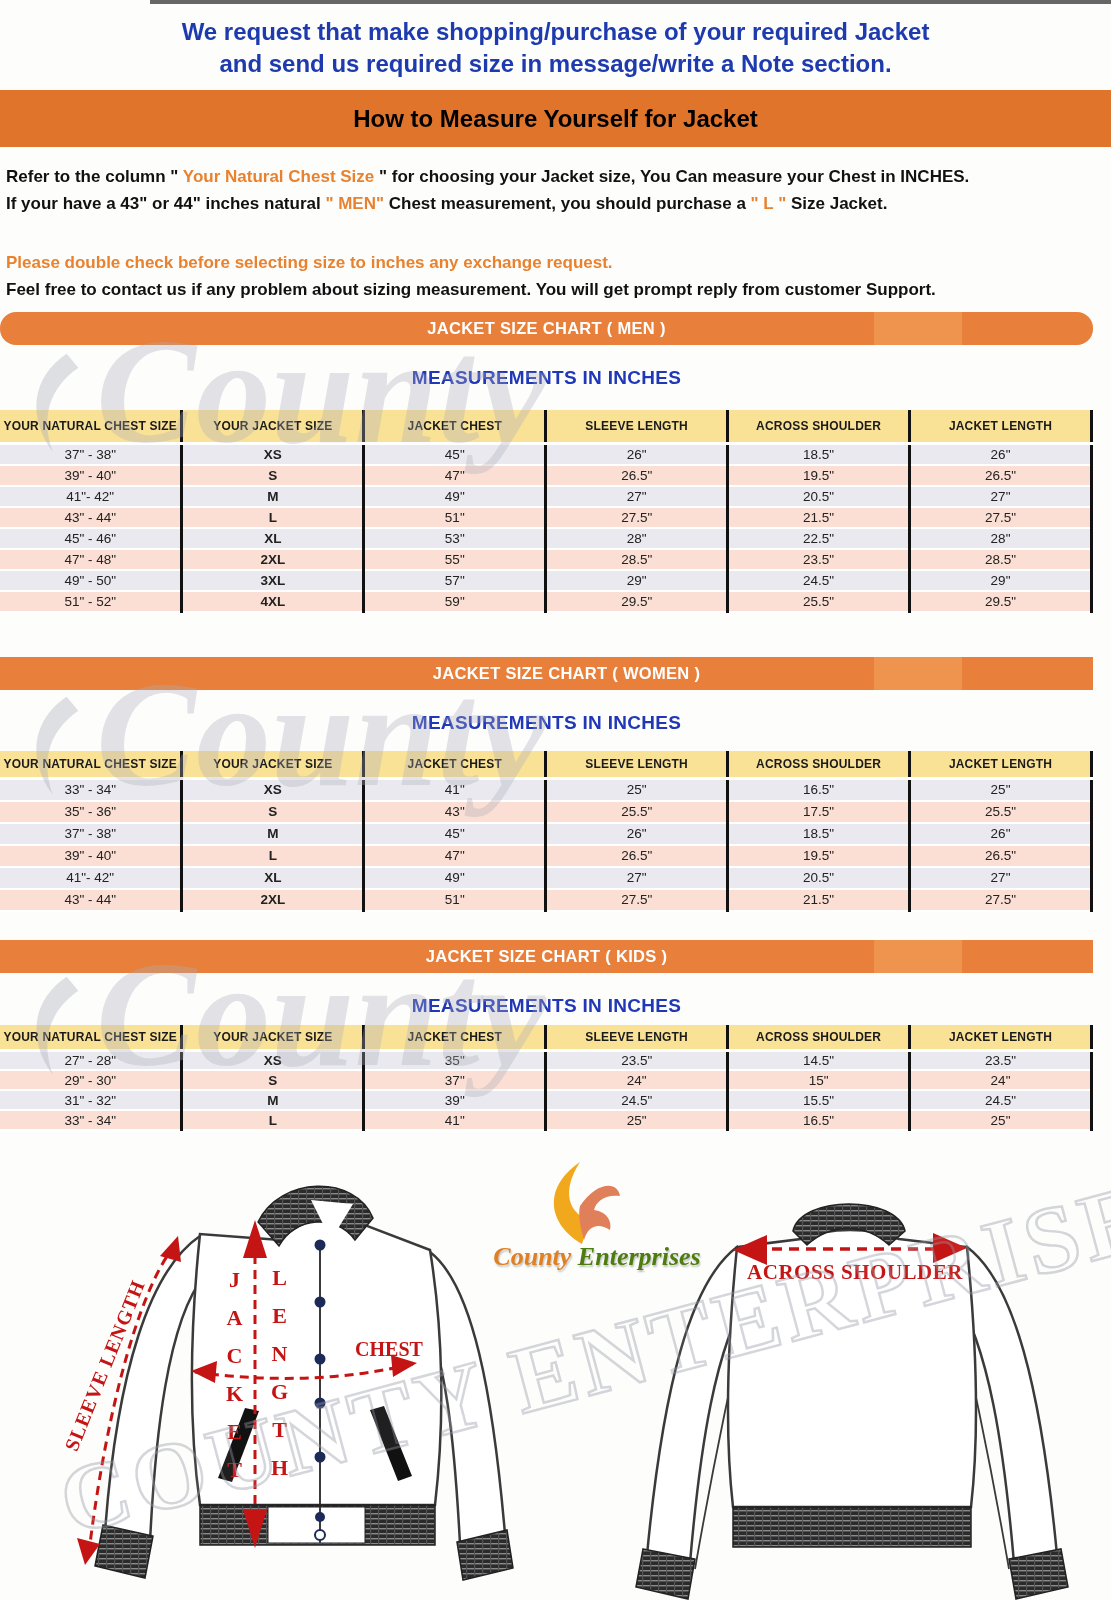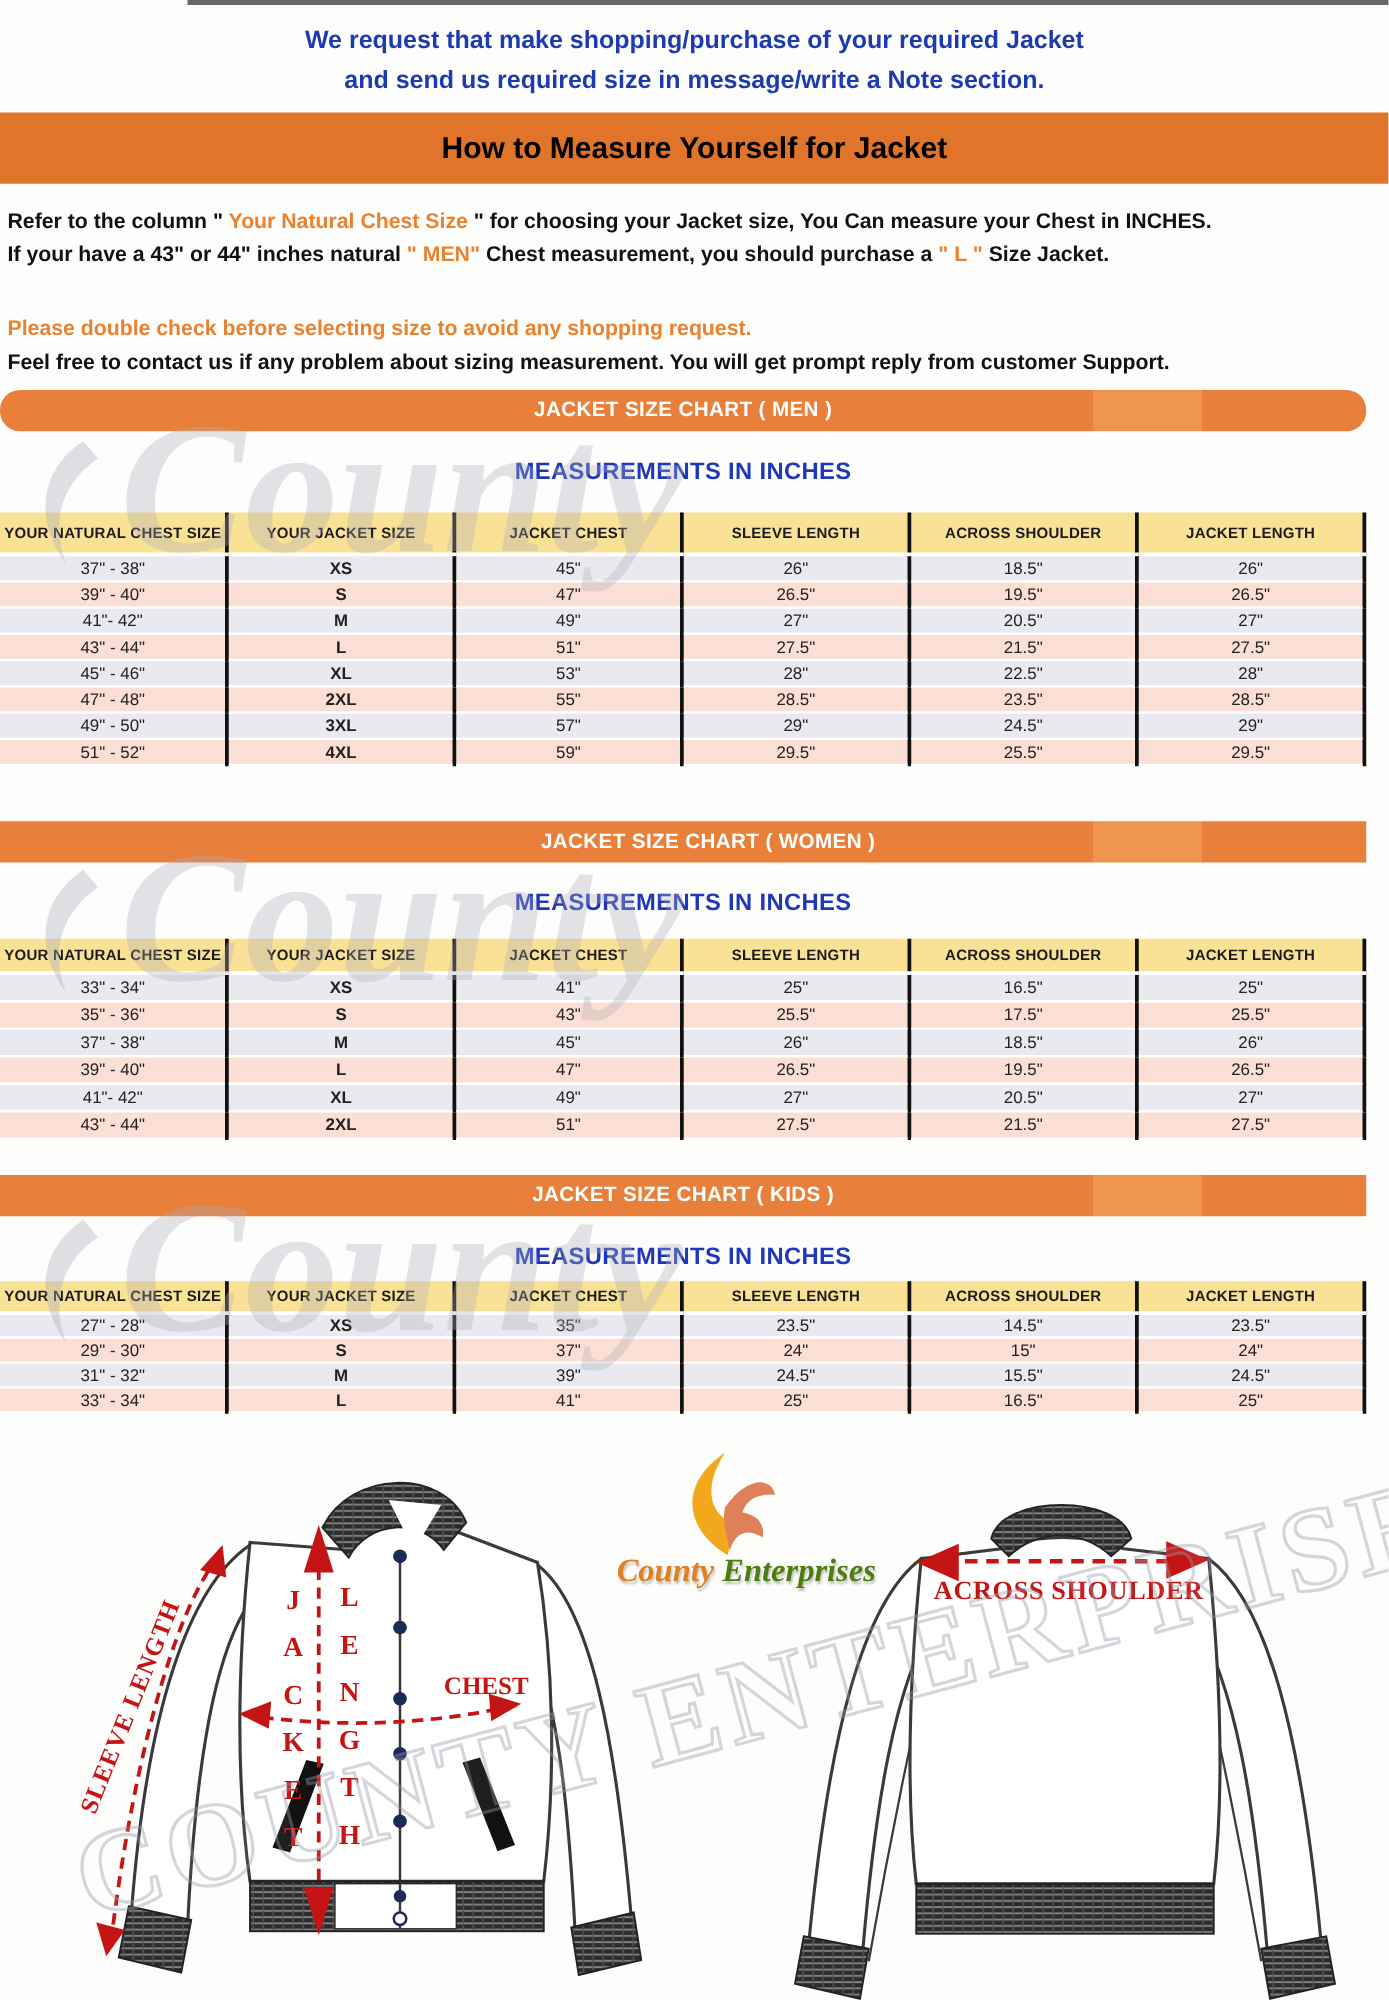--- a/index.html
+++ b/index.html
@@ -3,21 +3,21 @@
 <meta charset="utf-8">
 <style>
   * { margin:0; padding:0; box-sizing:border-box; }
   html,body { background:#ffffff; }
   body { font-family:"Liberation Sans", sans-serif; }
   .page { position:relative; width:1111px; height:1600px; margin:0 auto; background:#fdfdfc; overflow:hidden; }
 
   .top-strip { position:absolute; top:0; left:150px; right:0; height:4px; background:#4c4c4c; opacity:.85; }
 
   
-  .intro { padding-top:16px; text-align:center; color:#1d3aae; font-weight:bold; font-size:20px; line-height:32px; }
+  .intro { padding-top:16px; text-align:center; color:#1d3aae; font-weight:bold; font-size:24px; line-height:32px; }
 
   
   .main-banner { margin-top:10px; width:1111px; height:57px; background:#e1742b; color:#000000;
                  font-weight:bold; font-size:24px; text-align:center; line-height:57px; }
 
   
   .instructions { margin-top:16px; padding:0 6px; font-weight:bold; font-size:17px; line-height:27px; color:#111; }
   .hl { color:#e8822f; }
   .warning  { margin-top:36px; padding:0 6px; font-weight:bold; font-size:17px; color:#e8822f; }
   .note     { margin-top:7px;  padding:0 6px; font-weight:bold; font-size:17px; color:#111; }
@@ -89,21 +89,21 @@
     <div>and send us required size in message/write a Note section.</div>
   </div>
 
   <div class="main-banner">How to Measure Yourself for Jacket</div>
 
   <div class="instructions">
     <div><span>Refer to the column " </span><span class="hl">Your Natural Chest Size</span><span> " for choosing your Jacket size, You Can measure your Chest in INCHES.</span></div>
     <div><span>If your have a 43" or 44"  inches natural </span><span class="hl">" MEN"</span><span> Chest measurement, you should purchase a </span><span class="hl">" L "</span><span> Size Jacket.</span></div>
   </div>
 
-  <div class="warning">Please double check before selecting size to avoid any shopping request.</div>
+  <div class="warning">Please double check before selecting size to inches any exchange request.</div>
   <div class="note">Feel free to contact us if any problem about sizing measurement. You will get prompt reply from customer Support.</div>
 
   <div class="wm" style="top:305px;"><svg width="70" height="115" viewBox="0 0 60 95">
         <path d="M40,4 C10,24 6,58 28,88 C18,60 24,34 50,16 Z" fill="rgba(172,174,186,0.38)"></path>
       </svg><span>County</span></div>
   <div class="wm" style="top:648px;"><svg width="70" height="115" viewBox="0 0 60 95">
         <path d="M40,4 C10,24 6,58 28,88 C18,60 24,34 50,16 Z" fill="rgba(172,174,186,0.38)"></path>
       </svg><span>County</span></div>
   <div class="wm" style="top:928px;"><svg width="70" height="115" viewBox="0 0 60 95">
         <path d="M40,4 C10,24 6,58 28,88 C18,60 24,34 50,16 Z" fill="rgba(172,174,186,0.38)"></path>

